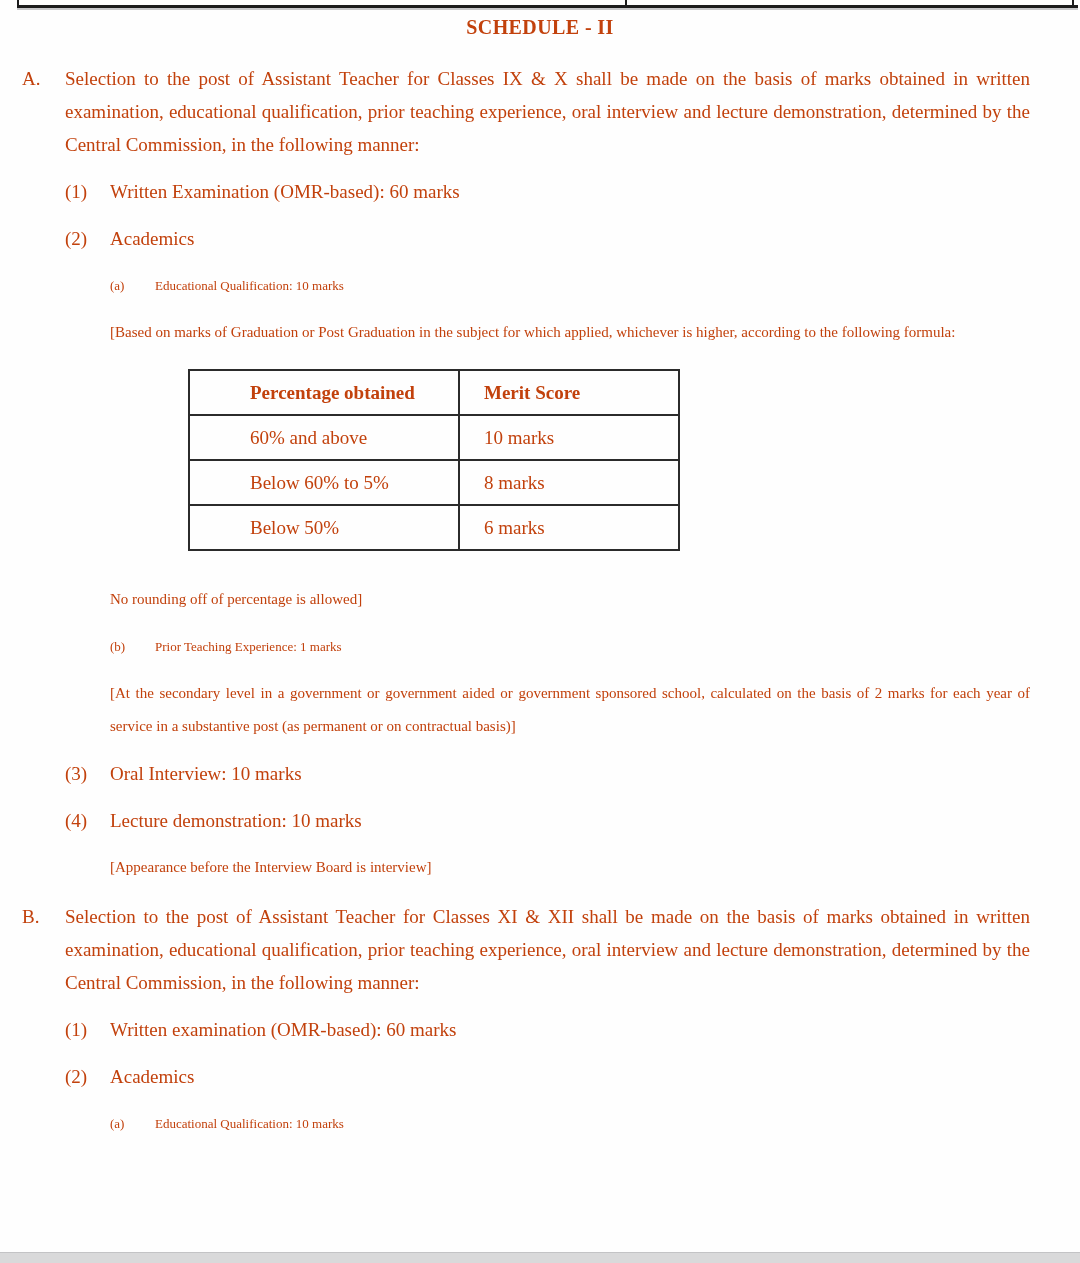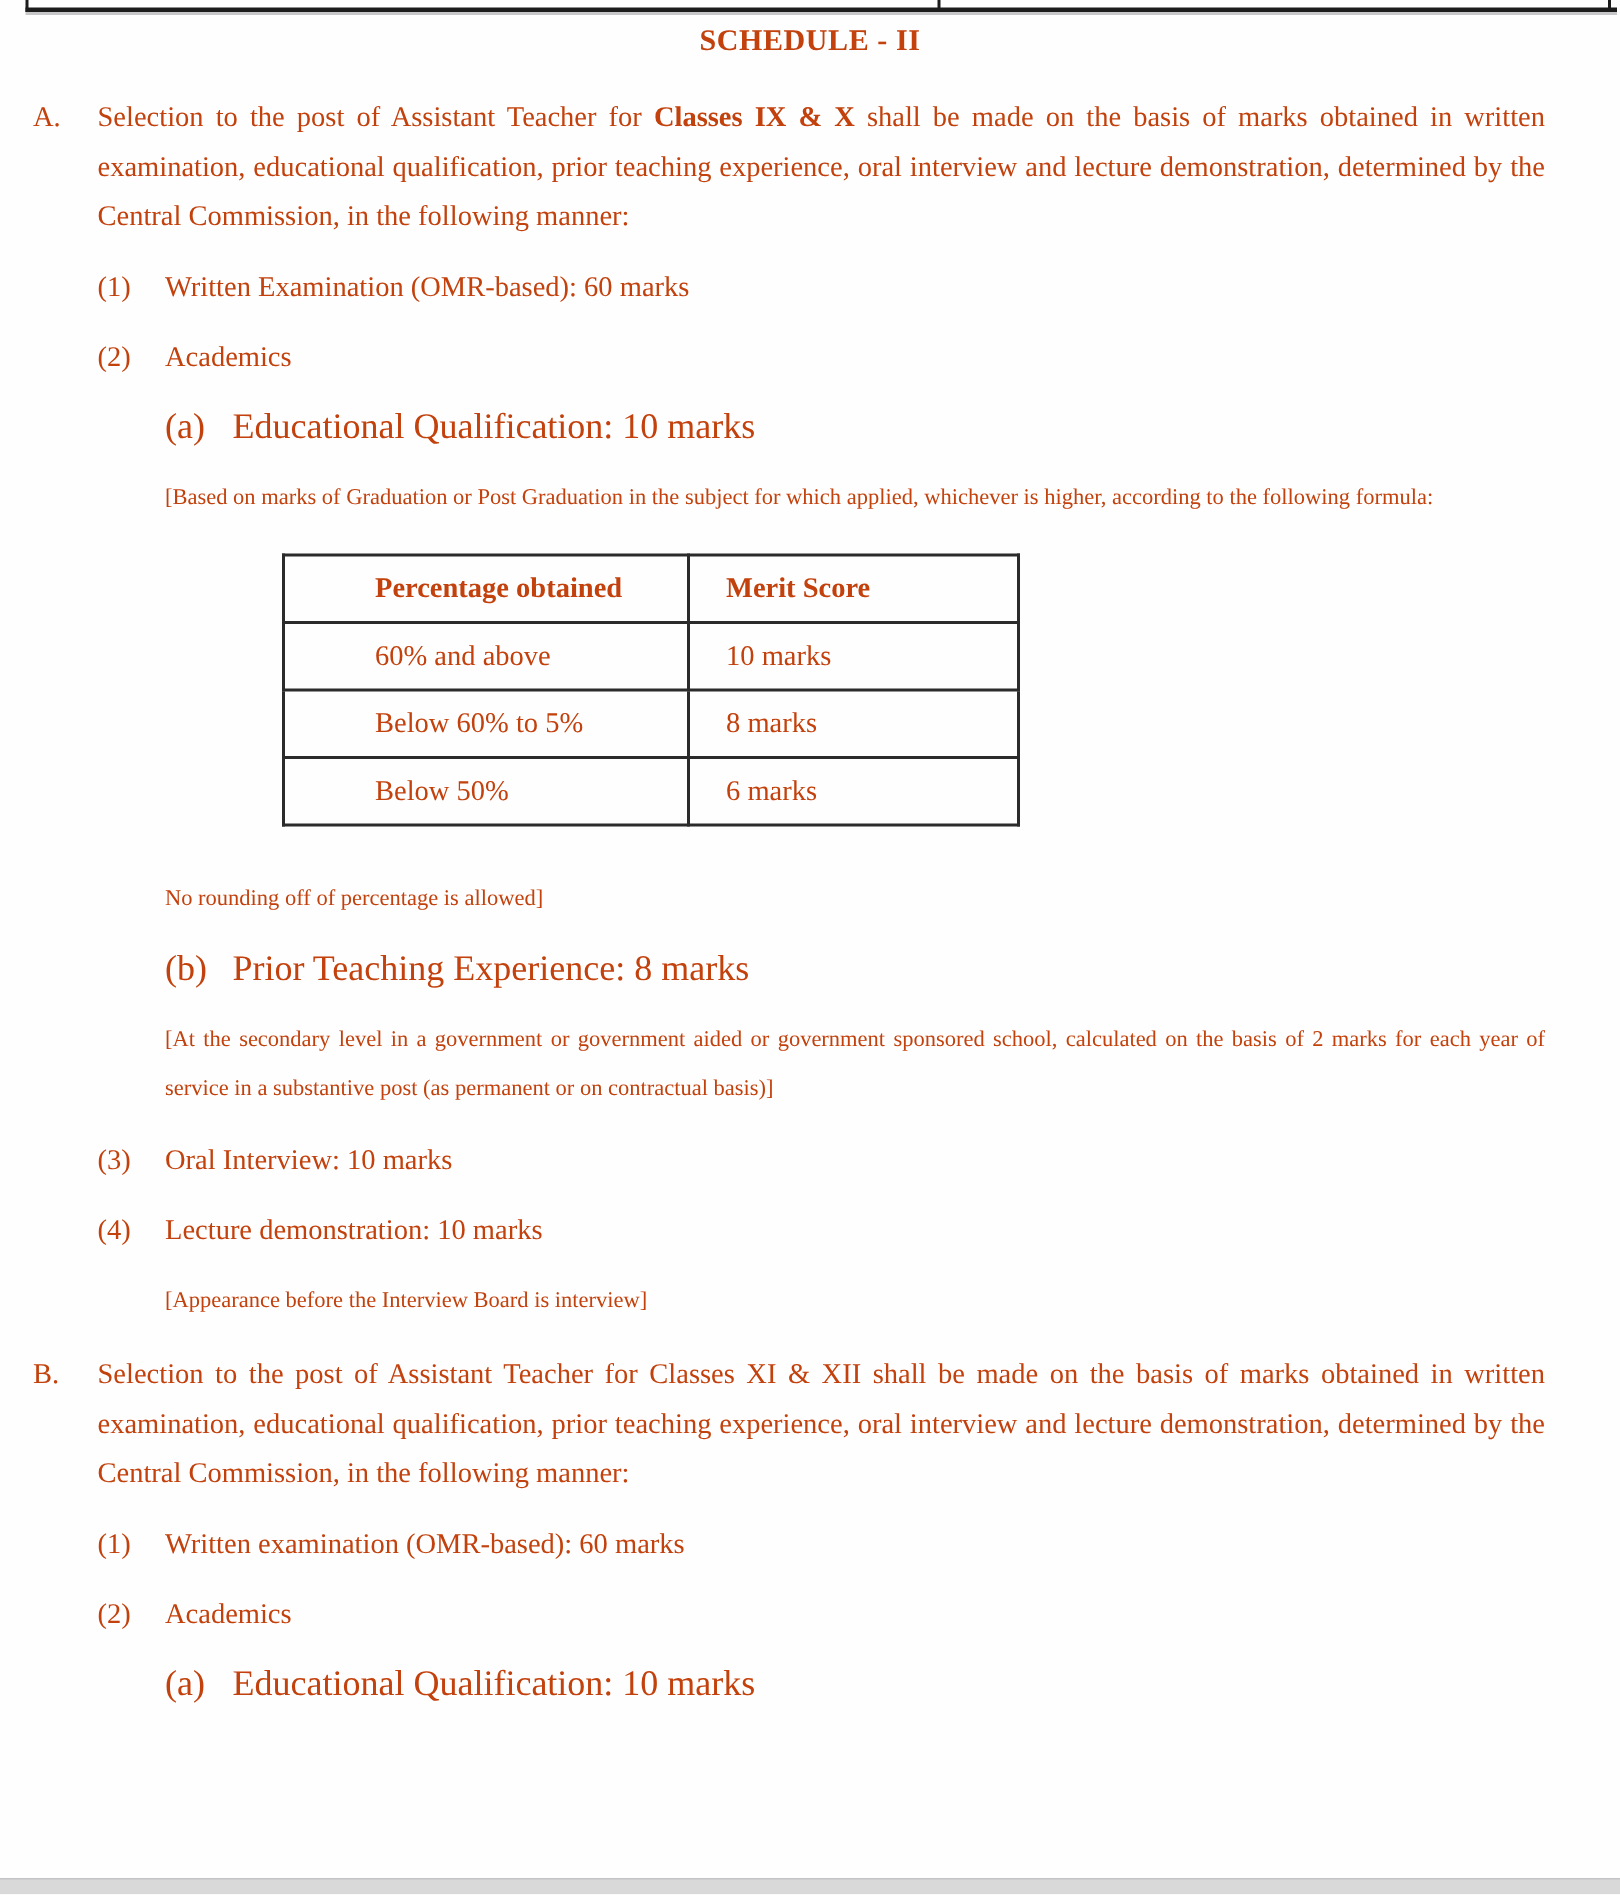--- a/index.html
+++ b/index.html
@@ -41,21 +41,21 @@
     margin-top: 22px;
     font-size: 19px;
     line-height: 33px;
   }
   .section-para .slabel { flex: 0 0 43px; margin-left: 22px; }
   .section-para .sbody  { width: 965px; text-align: justify; }
   .section-para.secb { margin-top: 16px; }
 
   
   .item-l1 { margin-left: 65px;  margin-top: 14px; font-size: 19px; line-height: 33px; }
-  .item-l2 { margin-left: 110px; margin-top: 14px; font-size: 24px; line-height: 33px; }
+  .item-l2 { margin-left: 110px; margin-top: 14px; font-size: 13px; line-height: 33px; }
   .item-l1 .num, .item-l2 .num { display: inline-block; width: 45px; }
 
   
   .note {
     margin-left: 110px;
     margin-top: 14px;
     width: 920px;
     text-align: justify;
     font-size: 15px;
     line-height: 33px;
@@ -75,21 +75,21 @@
     height: 45px;
     vertical-align: middle;
     text-align: left;
     box-sizing: border-box;
     padding: 0;
   }
   .merit-table .c1 { width: 270px; padding-left: 60px; }
   .merit-table .c2 { width: 220px; padding-left: 24px; }
   .merit-table th { font-weight: bold; }
 
-  .bold { font-weight: bold; }
+  .bold { font-weight: normal; }
 
   
   .bottom-bar {
     position: absolute;
     left: 0;
     top: 1252px;
     width: 1080px;
     height: 11px;
     background: #d9d9da;
     border-top: 1px solid #c3c3c5;
@@ -149,21 +149,21 @@
       <tr>
         <td class="c1">Below 50%</td>
         <td class="c2">6 marks</td>
       </tr>
     </tbody>
       </table>
 
     <div class="note single after-table">No rounding off of percentage is allowed]</div>
 
     <div class="item-l2">
-      <span class="num">(b)</span><span>Prior Teaching Experience: 8 marks</span>
+      <span class="num">(b)</span><span>Prior Teaching Experience: 1 marks</span>
     </div>
 
     <div class="note">[At the secondary level in a government or government aided or government sponsored school, calculated on the basis of 2 marks for each year of service in a substantive post (as permanent or on contractual basis)]</div>
 
     <div class="item-l1">
       <span class="num">(3)</span><span>Oral Interview: 10 marks</span>
     </div>
 
     <div class="item-l1">
       <span class="num">(4)</span><span>Lecture demonstration: 10 marks</span>

